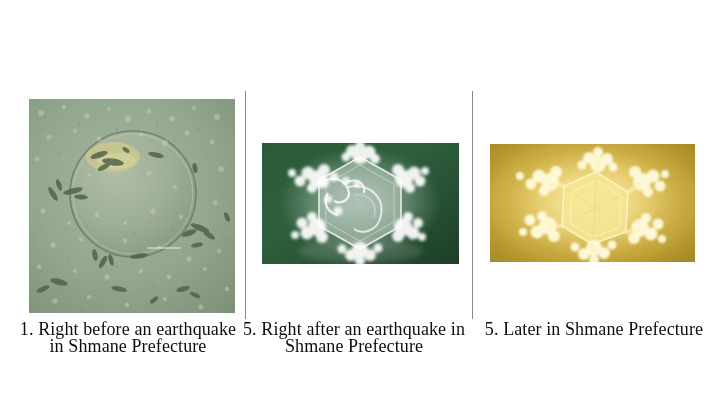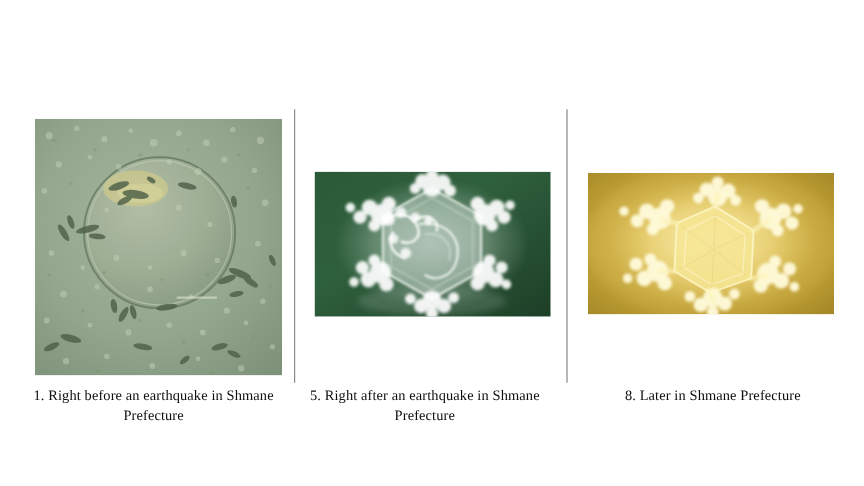--- a/index.html
+++ b/index.html
@@ -33,21 +33,21 @@
   .figure-image svg { display: block; width: 100%; height: 100%; }
 
   #figure-1-image { left: 29px;  top: 99px;  width: 206px; height: 214px; }
   #figure-2-image { left: 262px; top: 143px; width: 197px; height: 121px; }
   #figure-3-image { left: 490px; top: 144px; width: 205px; height: 118px; }
 
   
   .caption {
     position: absolute;
     text-align: center;
-    font-size: 12px;
+    font-size: 18px;
     line-height: 17px;
     letter-spacing: 0.1px;
     color: #0d0d0d;
   }
   #figure-1-caption { left: 14px;  top: 321px; width: 228px; }
   #figure-2-caption { left: 238px; top: 321px; width: 232px; }
   #figure-3-caption { left: 478px; top: 321px; width: 232px; }
 </style>
 </head>
 <body>
@@ -387,13 +387,13 @@
       <line x1="102" y1="100" x2="104" y2="106"></line>
       <line x1="72" y1="82" x2="60" y2="82"></line>
       <line x1="74" y1="42" x2="62" y2="40"></line>
     </g>
 
     <rect x="0" y="0" width="205" height="118" fill="none"></rect>
     <ellipse cx="104" cy="58" rx="120" ry="80" fill="none" stroke="#9c821f" stroke-width="26" opacity="0.18" filter="url(#f3blur)"></ellipse>
   </svg>
 </div>
 
-<div class="caption" id="figure-3-caption">8. Later in Shmane Prefecture</div>
+<div class="caption" id="figure-3-caption">5. Later in Shmane Prefecture</div>
 
 </body></html>

